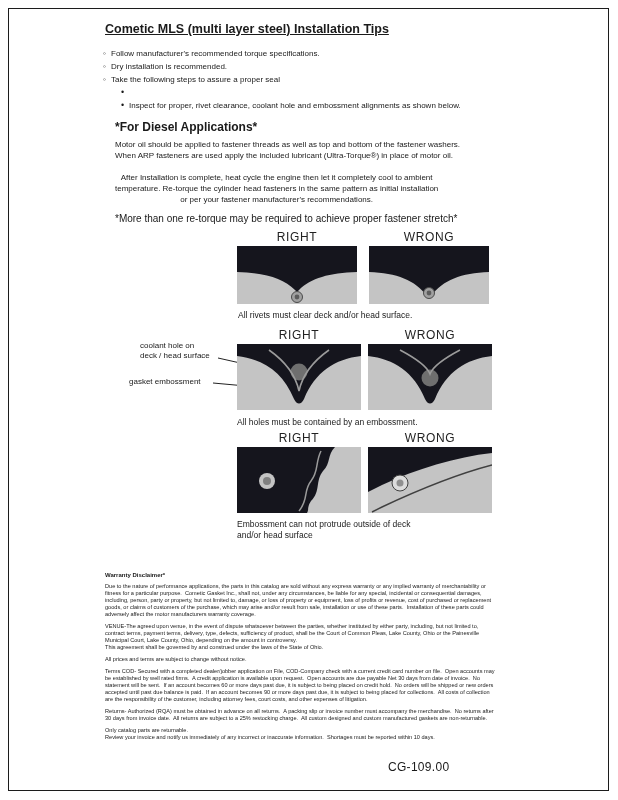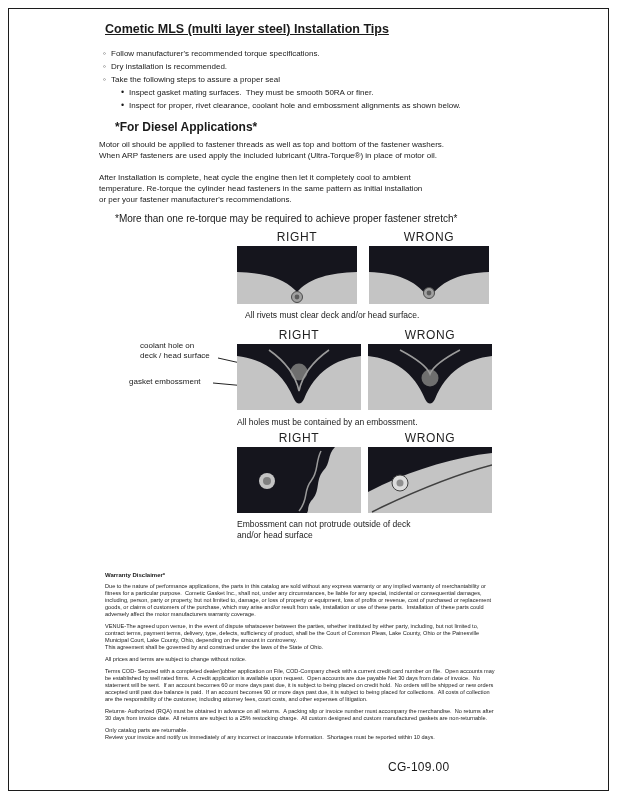--- a/index.html
+++ b/index.html
@@ -12,24 +12,24 @@
 
   .title { position:absolute; left:105px; top:22px; font-size:12.5px; font-weight:bold; text-decoration:underline; white-space:pre; }
 
   .bullets { position:absolute; left:103px; top:47px; font-size:8px; line-height:13px; }
   .b-row { display:flex; align-items:baseline; white-space:pre; }
   .b-marker { display:inline-block; width:8px; font-size:8px; }
   .b-row.sub { margin-left:18px; }
   .b-row.sub .b-marker { font-size:9px; }
 
   .diesel-heading { position:absolute; left:115px; top:120px; font-size:12px; font-weight:bold; white-space:pre; }
-  .para { position:absolute; left:99px; font-size:8px; line-height:11px; }
+  .para { position:absolute; left:115px; font-size:8px; line-height:11px; }
   .para .line { white-space:pre; }
   .p1 { top:139px; }
-  .p2 { top:172px; }
+  .p2 { top:172px;text-align:center; }
   .note { position:absolute; left:115px; top:213px; font-size:10px; white-space:pre; }
 
   .fig-label { position:absolute; font-size:12px; letter-spacing:0.6px; text-align:center; color:#222; }
   .fig-img { position:absolute; }
   .fig-img svg { display:block; width:100%; height:100%; }
   .caption { position:absolute; font-size:8.5px; line-height:11px; }
   .caption .line { white-space:pre; }
 
   .callout { position:absolute; font-size:8px; line-height:10px; }
   .callout .line { white-space:pre; }
@@ -58,21 +58,20 @@
     <div class="b-row">
       <span class="b-marker">◦</span>
       <span>Dry installation is recommended.</span>
     </div>
     <div class="b-row">
       <span class="b-marker">◦</span>
       <span>Take the following steps to assure a proper seal</span>
     </div>
     <div class="b-row sub">
       <span class="b-marker">•</span>
-      <span>Inspect gasket mating surfaces.  They must be smooth 50RA or finer.</span>
     </div>
     <div class="b-row sub">
       <span class="b-marker">•</span>
       <span>Inspect for proper, rivet clearance, coolant hole and embossment alignments as shown below.</span>
     </div>
   </div>
 
   <div class="diesel-heading">*For Diesel Applications*</div>
 
   <div class="para p1">
@@ -98,21 +97,21 @@
     </svg>
   </div>
   <div class="fig-img" style="left:368px; top:246px; width:122px; height:58px;">
     <svg viewBox="0 0 120 58">
       <rect width="120" height="58" fill="#c4c4c4"></rect>
       <path d="M0,0 H120 V26 C92,27 74,34 62,50 Q60,53 58,50 C46,34 28,27 0,26 Z" fill="#15151d"></path>
       <circle cx="60" cy="47" r="5.5" fill="#a0a0a0" stroke="#4a4a4a" stroke-width="1"></circle>
       <circle cx="60" cy="47" r="2.4" fill="#5c5c5c"></circle>
     </svg>
   </div>
-  <div class="caption" style="left:245px; top:310px;">All rivets must clear deck and/or head surface.</div>
+  <div class="caption" style="left:238px; top:310px;">All rivets must clear deck and/or head surface.</div>
 
   <div class="fig-label" style="left:237px; top:328px; width:124px;">RIGHT</div>
   <div class="fig-label" style="left:368px; top:328px; width:124px;">WRONG</div>
 
   <div class="callout" style="left:140px; top:341px;">
     <div class="line">coolant hole on</div>
     <div class="line">deck / head surface</div>
   </div>
   <div class="callout" style="left:129px; top:377px;">
     <div class="line">gasket embossment</div>

